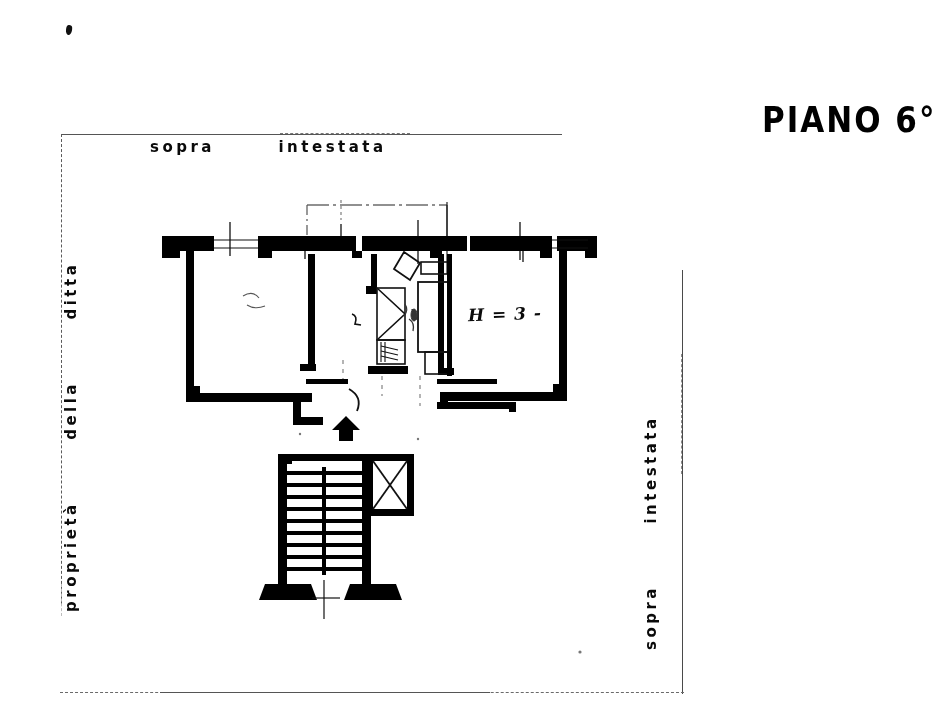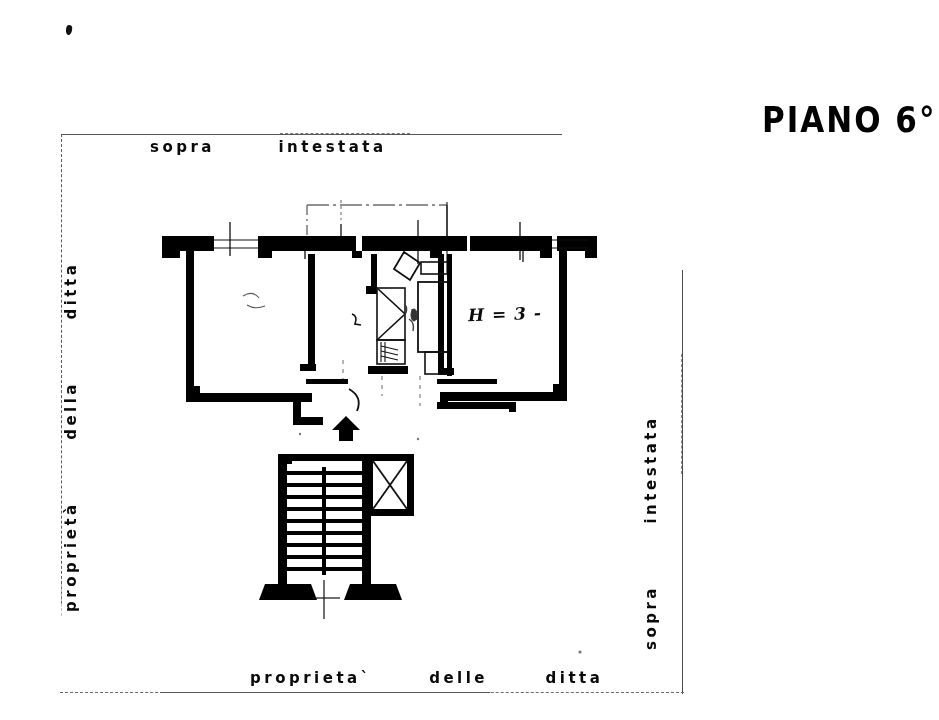--- a/index.html
+++ b/index.html
@@ -147,27 +147,20 @@
   <div class="border-line border-right-dash"></div>
   <div class="border-line border-bottom"></div>
   <div class="border-line border-bottom-solid"></div>
 
   <div class="caption top-cap">
     <span>sopra</span>
     <span class="gap"></span>
     <span>intestata</span>
   </div>
 
-  <div class="caption bottom-cap">
-    <span>proprieta`</span>
-    <span class="gap"></span>
-    <span>delle</span>
-    <span class="gap"></span>
-    <span>ditta</span>
-  </div>
 
   <div class="caption vert left-cap">
     <span>proprietà</span>
     <span class="gap"></span>
     <span>della</span>
     <span class="gap"></span>
     <span>ditta</span>
   </div>
 
   <div class="caption vert right-cap">

